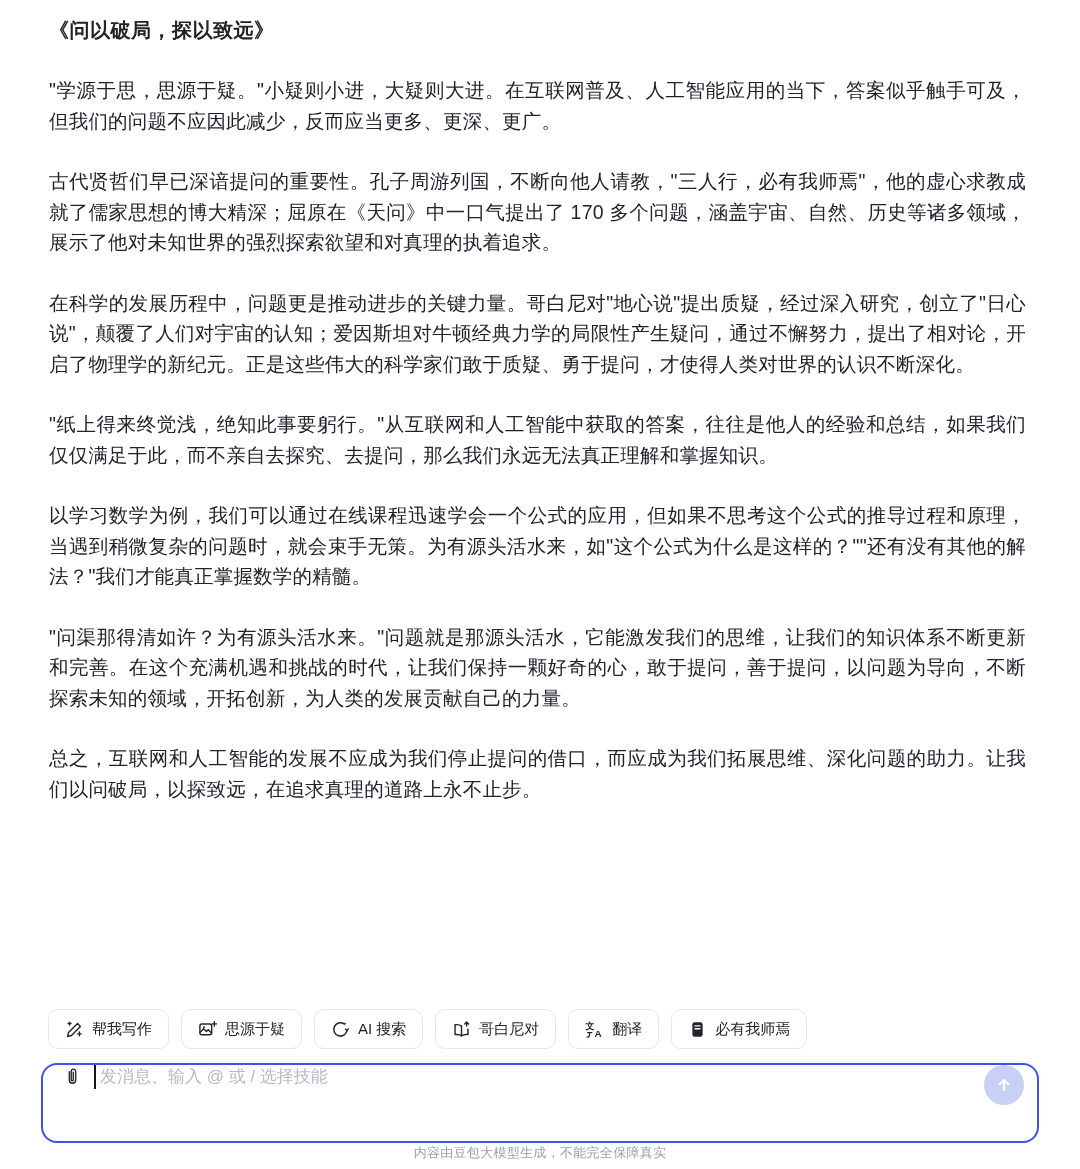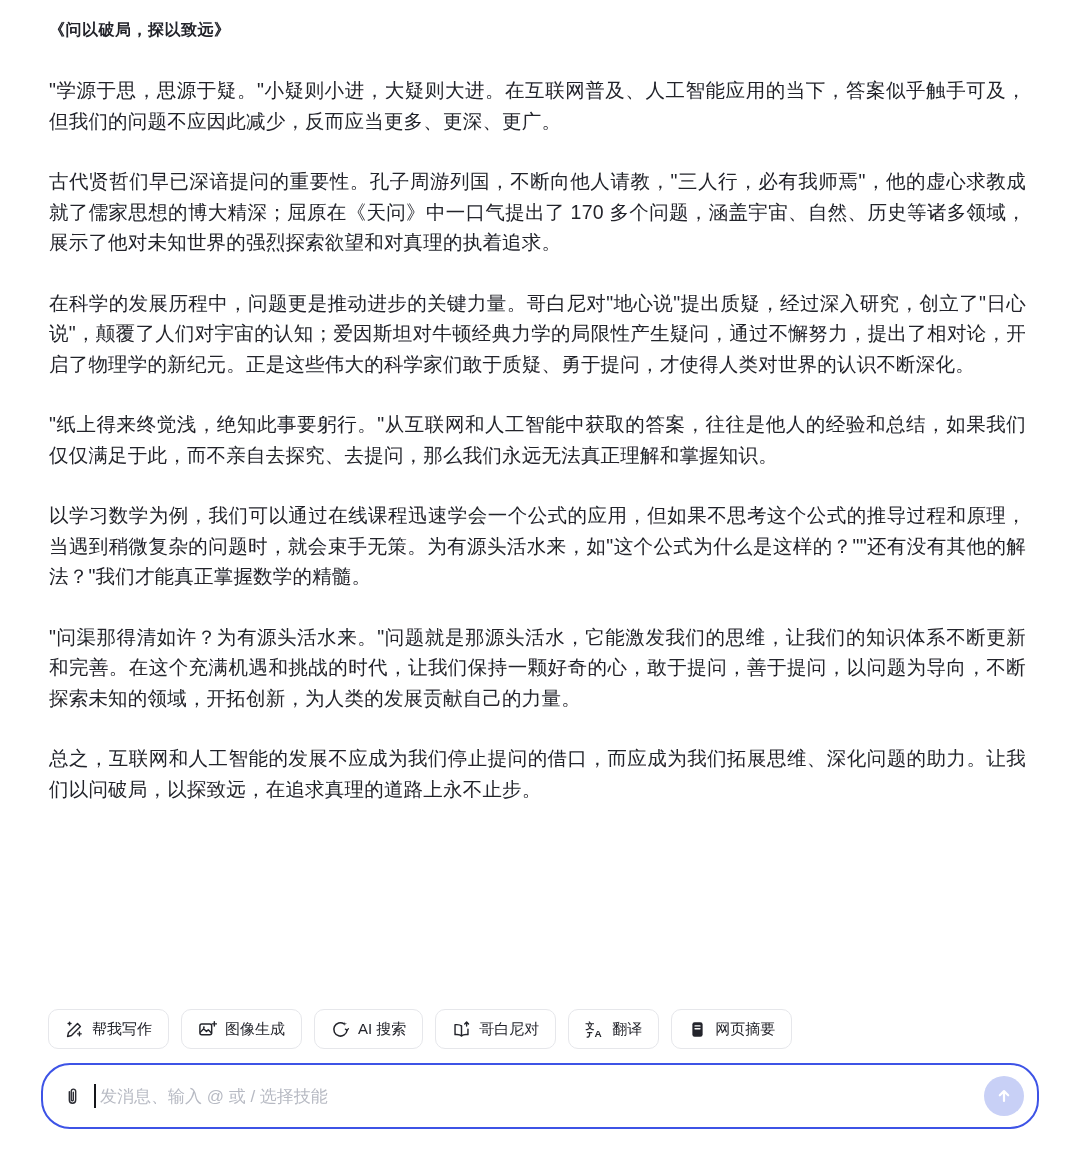--- a/index.html
+++ b/index.html
@@ -1,36 +1,36 @@
 <!DOCTYPE html>
 <html><head>
 <meta charset="utf-8">
 <style>
   * { margin:0; padding:0; box-sizing:border-box; }
   html,body { width:1080px; height:1169px; background:#ffffff;
     font-family:"Liberation Sans","DejaVu Sans",sans-serif; }
   .page { position:relative; width:1080px; height:1169px; background:#fff; overflow:hidden; }
 
   .content { position:absolute; left:49px; top:16px; width:977px; color:#22232a; }
-  .essay-title { font-size:16px; font-weight:700; line-height:28px; letter-spacing:.5px; }
+  .essay-title { font-size:20px; font-weight:700; line-height:28px; letter-spacing:.5px; }
   .essay-body { margin-top:31px; }
   .essay-body p { font-size:19.5px; line-height:30.5px; margin:0 0 30px 0;
     text-align:justify; letter-spacing:.2px; color:#22232a; }
   .essay-body p:last-child { margin-bottom:4px; }
 
   .skills { position:absolute; left:48px; top:1009px; display:flex; gap:12px; }
   .skill-btn { height:40px; padding:0 16px; background:#fff; border:1px solid #e6e7eb;
     border-radius:10px; display:flex; align-items:center; gap:8px; font-size:15px;
     color:#23242b; font-weight:500; cursor:pointer; white-space:nowrap;
     font-family:"Liberation Sans","DejaVu Sans",sans-serif; }
   .skill-btn .ic { display:flex; align-items:center; justify-content:center; width:19px; height:19px; }
 
-  .composer { position:absolute; left:41px; top:1063px; width:998px; height:66px;
-    background:#fff; border:2px solid #3d53e6; border-radius:29px;
-    display:flex; align-items:center; padding:0 13px 0 20px; }
+  .composer { position:absolute; left:41px; top:1063px; width:998px; height:80px;
+    background:#fff; border:2px solid #3d53e6; border-radius:16px;
+    display:flex; align-items:flex-start; padding:0 13px 0 20px; }
   .attach { display:flex; align-items:center; cursor:pointer; }
   .cursor { width:2px; height:24px; background:#15161a; margin-left:12px; }
   .placeholder { margin-left:4px; font-size:17px; color:#b7bac3; cursor:text; flex:1; }
   .send-btn { width:40px; height:40px; border-radius:50%; background:#c8d0f6; border:none;
     display:flex; align-items:center; justify-content:center; cursor:pointer; }
 
   .disclaimer { position:absolute; left:0; top:1144px; width:1080px; text-align:center;
     font-size:13px; color:#9b9ea7; letter-spacing:.3px; }
 </style>
 </head>
@@ -63,21 +63,21 @@
       </button>
       <button class="skill-btn">
         <span class="ic">
           <svg width="19" height="19" viewBox="0 0 20 20" fill="none" stroke="#23242b" stroke-width="1.5" stroke-linecap="round" stroke-linejoin="round">
             <rect x="2" y="4.2" width="12.4" height="11.3" rx="2"></rect>
             <path d="M2.6 12.6l3.4-3.4 2.9 2.9 1.9-1.9 3.4 3.4"></path>
             <circle cx="6.2" cy="7.6" r="1" fill="#23242b" stroke="none"></circle>
             <path d="M17.2 1.8v4.6M14.9 4.1h4.6"></path>
           </svg>
         </span>
-        <span>图像生成</span>
+        <span>思源于疑</span>
       </button>
       <button class="skill-btn">
         <span class="ic">
           <svg width="19" height="19" viewBox="0 0 20 20" fill="none" stroke="#23242b" stroke-width="1.6" stroke-linecap="round" stroke-linejoin="round">
             <path d="M16.9 10.8a7 7 0 1 1-3.1-6.7"></path>
             <path d="M16.9 10.8l1.5-1.7M16.9 10.8l-1.8-1.2" stroke-width="1.3"></path>
             <path d="M14.6 1.6l.4 2 2 .4-2 .4-.4 2-.4-2-2-.4 2-.4z" fill="#23242b" stroke="none"></path>
           </svg>
         </span>
         <span>AI 搜索</span>
@@ -102,35 +102,36 @@
         </span>
         <span>翻译</span>
       </button>
       <button class="skill-btn">
         <span class="ic">
           <svg width="19" height="19" viewBox="0 0 20 20" fill="none">
             <rect x="4.6" y="2.4" width="10.8" height="15.2" rx="2.4" fill="#23242b"></rect>
             <path d="M7.4 6.2h5.2M7.4 9.2h5.2" stroke="#ffffff" stroke-width="1.4" stroke-linecap="round"></path>
           </svg>
         </span>
-        <span>网页摘要</span>
+        <span>必有我师焉</span>
       </button>
     </div>
 
   <div class="composer">
     <span class="attach">
       <svg width="19" height="23" viewBox="0 0 24 24" fill="none" stroke="#2b2c33" stroke-width="1.8" stroke-linecap="round" stroke-linejoin="round">
           <path d="M8 6v10.5a4 4 0 0 0 8 0V5.5a2.8 2.8 0 1 0-5.6 0V16a1.3 1.3 0 0 0 2.6 0V6.5"></path>
         </svg>
     </span>
     <span class="cursor"></span>
     <span class="placeholder">发消息、输入 @ 或 / 选择技能</span>
     <button class="send-btn">
       <span style="display:flex">
         <svg width="20" height="20" viewBox="0 0 20 20" fill="none" stroke="#ffffff" stroke-width="2.2" stroke-linecap="round" stroke-linejoin="round">
             <path d="M10 15V5.6M5.8 9.3 10 5.1l4.2 4.2"></path>
           </svg>
       </span>
     </button>
   </div>
 
+  <div class="disclaimer">内容由豆包大模型生成，不能完全保障真实</div>
 
 </div>
 
 </body></html>

